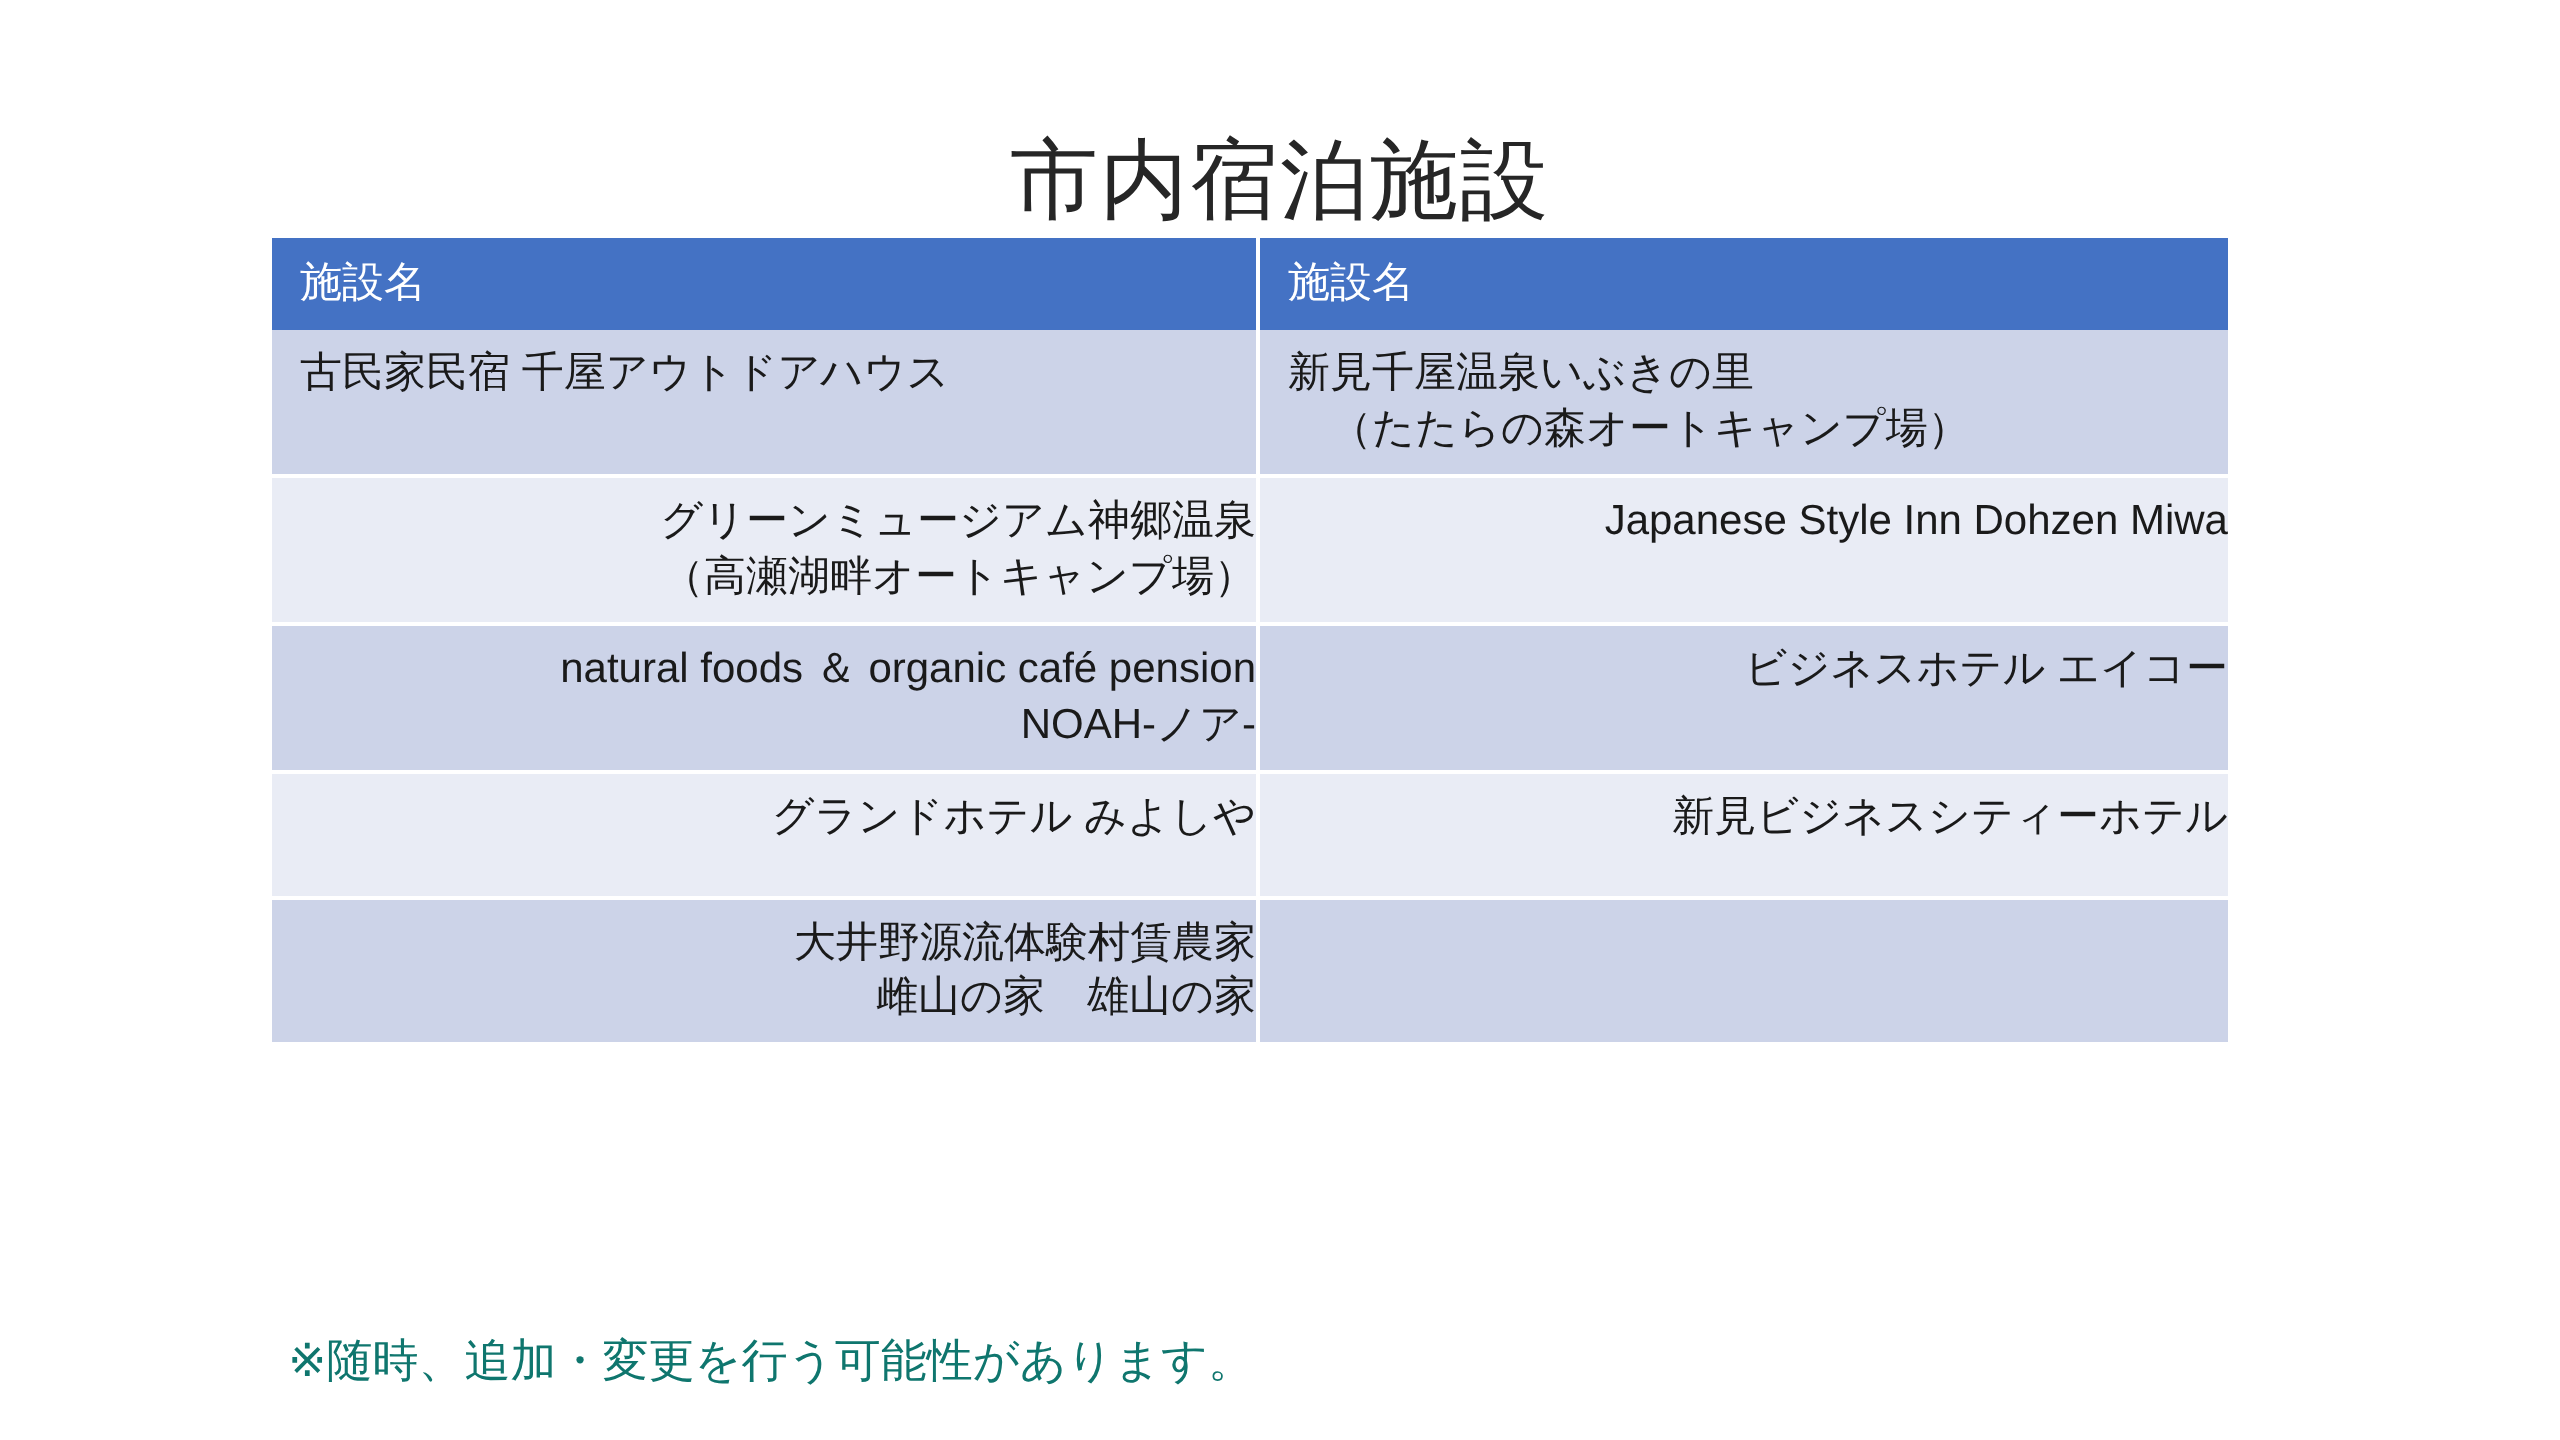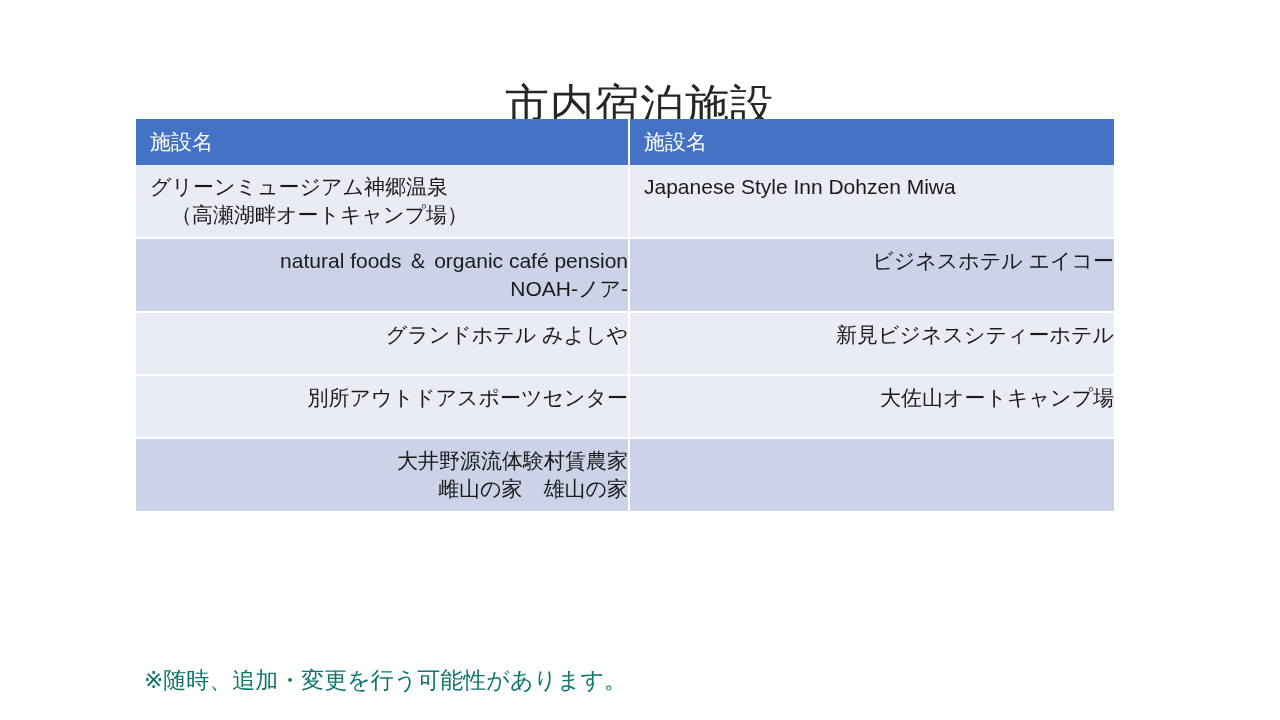--- a/index.html
+++ b/index.html
@@ -14,21 +14,21 @@
     font-family: "Liberation Sans", "DejaVu Sans", sans-serif;
     color: #000000;
     overflow: hidden;
     position: relative;
   }
 
   
   .slide-title {
     position: absolute;
     left: 0;
-    top: 52px;
+    top: 38px;
     width: 1280px;
     text-align: center;
     font-size: 44px;
     font-weight: 400;
     letter-spacing: 1px;
     color: #262626;
     line-height: 1.1;
     white-space: nowrap;
   }
 
@@ -116,20 +116,30 @@
     <col class="col-right">
   </colgroup>
   <thead>
     <tr>
       <th class="cell-left">施設名</th>
       <th class="cell-right">施設名</th>
     </tr>
   </thead>
   <tbody>
 
+    <tr class="band-dark h-two">
+      <td class="cell-left">
+        <span class="cell-line">古民家民宿 千屋アウトドアハウス</span>
+
+      </td>
+      <td class="cell-right">
+        <span class="cell-line">新見千屋温泉いぶきの里</span>
+        <span class="cell-line">　（たたらの森オートキャンプ場）</span>
+      </td>
+    </tr>
 
     <tr class="band-light h-two">
       <td class="cell-left">
         <span class="cell-line">グリーンミュージアム神郷温泉</span>
         <span class="cell-line">　（高瀬湖畔オートキャンプ場）</span>
       </td>
       <td class="cell-right">
         <span class="cell-line">Japanese Style Inn Dohzen Miwa</span>
 
       </td>
@@ -151,30 +161,20 @@
         <span class="cell-line">グランドホテル みよしや</span>
 
       </td>
       <td class="cell-right">
         <span class="cell-line">新見ビジネスシティーホテル</span>
 
       </td>
     </tr>
 
 
-    <tr class="band-light h-one">
-      <td class="cell-left">
-        <span class="cell-line">別所アウトドアスポーツセンター</span>
-
-      </td>
-      <td class="cell-right">
-        <span class="cell-line">大佐山オートキャンプ場</span>
-
-      </td>
-    </tr>
 
     <tr class="band-dark h-two">
       <td class="cell-left">
         <span class="cell-line">大井野源流体験村賃農家</span>
         <span class="cell-line">雌山の家　雄山の家</span>
       </td>
       <td class="cell-right">
         
         
       </td>

